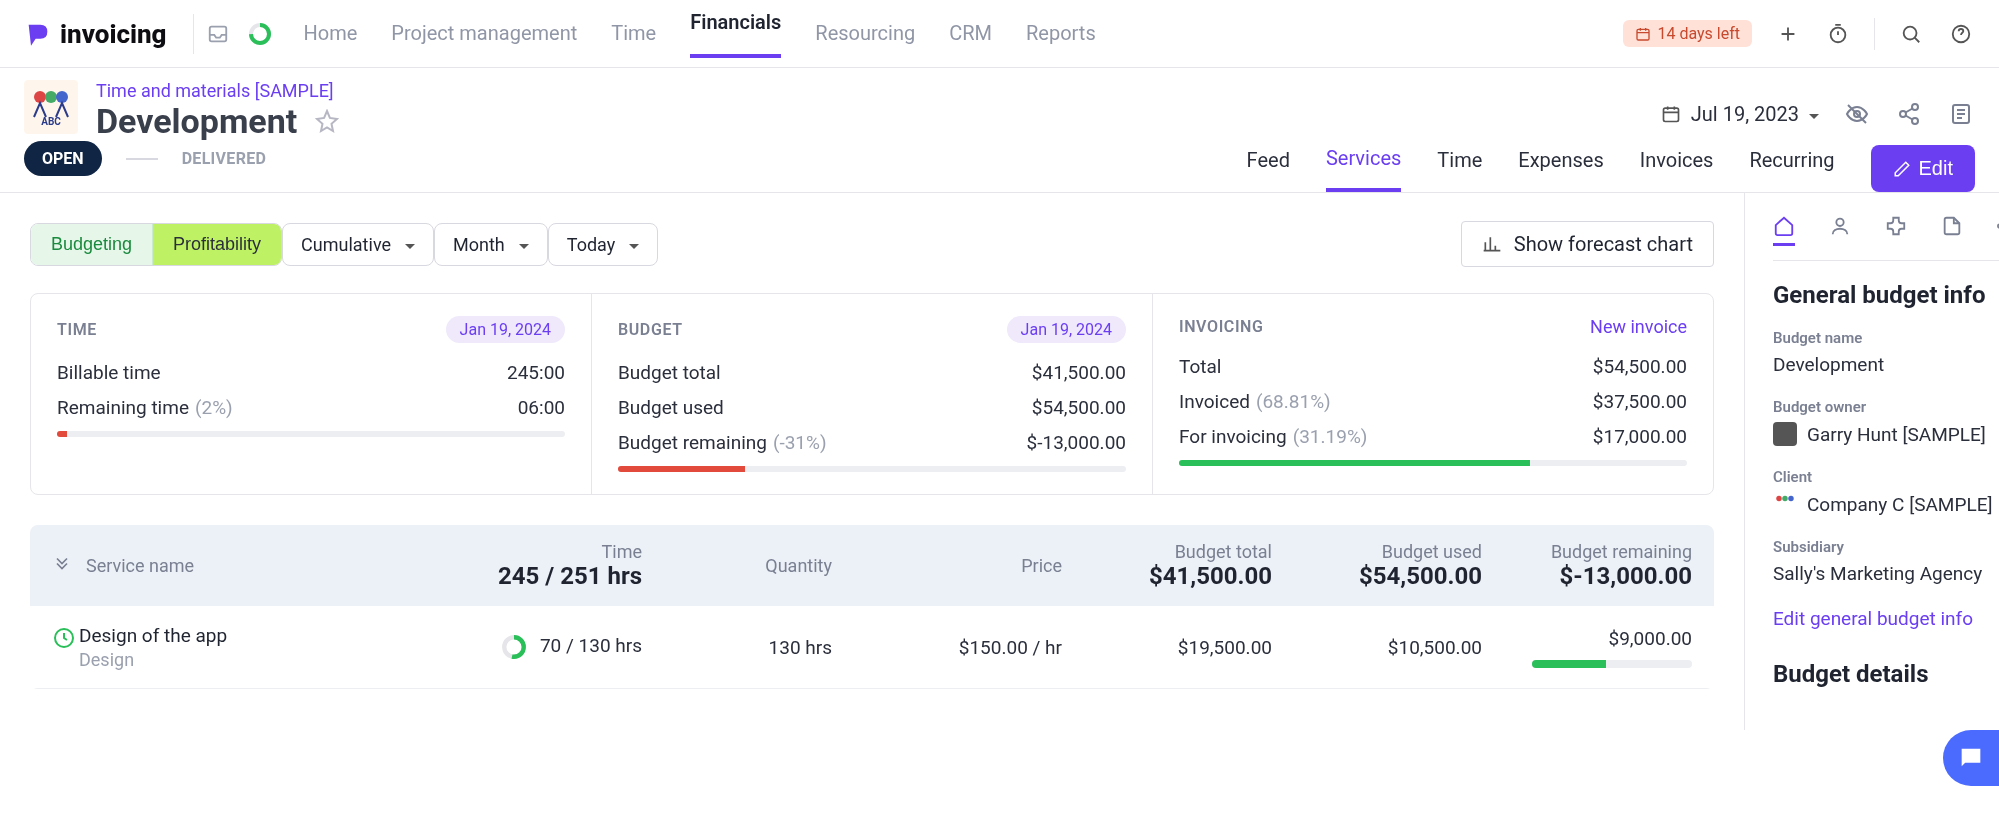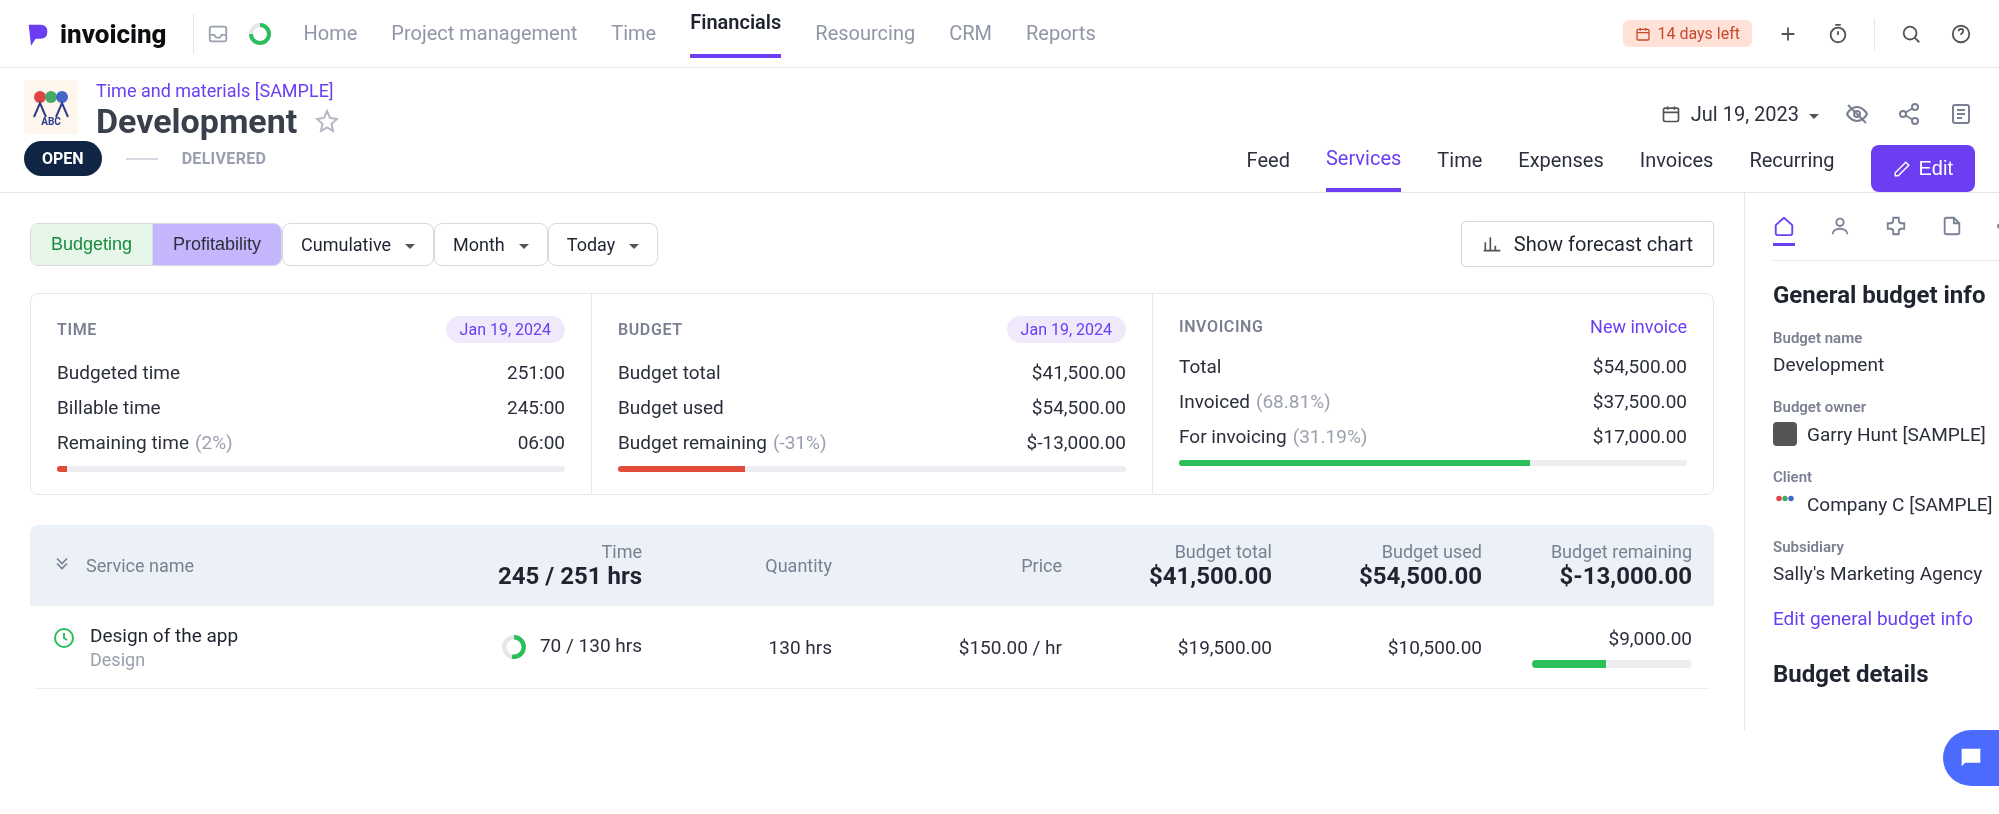--- a/index.html
+++ b/index.html
@@ -41,21 +41,21 @@
 .tabbar .status-row { padding:0; margin-right:auto; padding-bottom:16px;align-items:center;}
 
 
 .content-wrap { display:flex; }
 .main { flex:1; padding:28px 30px; }
 .sidebar { width:360px; border-left:1px solid #e6e6ea; padding:22px 0 22px 28px;}
 
 
 .toolbar { display:flex; align-items:center; gap:0; margin-bottom:26px;}
 .seg { display:inline-flex; border:1px solid #d8d8e0; border-radius:8px; overflow:hidden;}
-.seg button { border:none; background:#c4b5fd; padding:10px 20px; font-size:18px; cursor:pointer; color:#2b2f3c;}
+.seg button { border:none; background:#bef264; padding:10px 20px; font-size:18px; cursor:pointer; color:#2b2f3c;}
 .seg button.active { background:#e6f7ea; color:#1a8a3e; border-right:1px solid #c9e9d1;}
 .dropdown { border:1px solid #d8d8e0; border-radius:8px; background:#fff; padding:10px 18px; font-size:18px; display:flex; align-items:center; gap:14px; cursor:pointer;}
 .forecast-btn { margin-left:auto; border:1px solid #d8d8e0; border-radius:4px; background:#fff; padding:10px 20px; font-size:20px; display:flex; align-items:center; gap:12px; cursor:pointer;justify-content:center;}
 
 
 .cards { display:flex; border:1px solid #e6e6ea; border-radius:8px; overflow:hidden; margin-bottom:30px;}
 .card { flex:1; padding:22px 26px; border-right:1px solid #e6e6ea; }
 .card:last-child { border-right:none;}
 .card-head { display:flex; align-items:center; justify-content:space-between; margin-bottom:18px;}
 .card-head .title { color:#7a8092; font-size:16px; letter-spacing:0.6px; font-weight:600;}
@@ -68,21 +68,21 @@
 .fill.red { background:#e24a3b;}
 .fill.green { background:#2bbf5a;}
 
 
 .tbl { border-radius:8px; overflow:hidden;}
 .tbl-head { background:#ecf1f7; display:grid; grid-template-columns: 380px 200px 180px 220px 200px 200px 200px; align-items:center; padding:16px 22px; gap:10px;}
 .tbl-head .col-label { color:#7a8092; font-size:18px; text-align:right;}
 .tbl-head .col-label.left { text-align:left; display:flex; align-items:center; gap:14px;}
 .tbl-head .big { font-size:24px; font-weight:700; color:#1f2430; text-align:right;}
 .tbl-row { display:grid; grid-template-columns: 380px 200px 180px 220px 200px 200px 200px; align-items:center; padding:18px 22px; border-bottom:1px solid #eceef2; gap:10px;}
-.svc-name { display:flex; align-items:flex-start; gap:14px;}
+.svc-name { display:flex; align-items:flex-start; gap:3px;}
 .svc-icon { width:24px; height:24px; color:#2bbf5a; flex-shrink:0; margin-top:2px;}
 .svc-title { font-size:19px; color:#1f2430;}
 .svc-sub { font-size:18px; color:#9aa0ae; margin-top:2px;}
 .cell { font-size:19px; color:#2b2f3c; text-align:right;}
 .cell .donut { width:26px; height:26px; display:inline-block; vertical-align:middle; margin-right:8px;}
 .mini-bar { height:8px; background:#eceef2; border-radius:4px; overflow:hidden; margin-top:10px; margin-left:auto; width:160px;}
 .mini-bar .fill { height:100%; background:#2bbf5a;}
 
 
 .side-tabs { display:flex; gap:34px; border-bottom:1px solid #e6e6ea; padding-bottom:14px; margin-bottom:20px; padding-right:20px;}
@@ -268,24 +268,20 @@
           </svg>
         <span>Show forecast chart</span>
       </div>
     </div>
 
     <div class="cards">
       <div class="card">
         <div class="card-head">
             <span class="title">TIME</span>
             <span class="tag">Jan 19, 2024</span>
-          </div>
-        <div class="card-row">
-            <span>Budgeted time</span>
-            <span>251:00</span>
           </div>
         <div class="card-row">
             <span>Billable time</span>
             <span>245:00</span>
           </div>
         <div class="card-row">
             <span><span>Remaining time</span><span class="pct">(2%)</span></span>
             <span>06:00</span>
           </div>
         <div class="progress">

